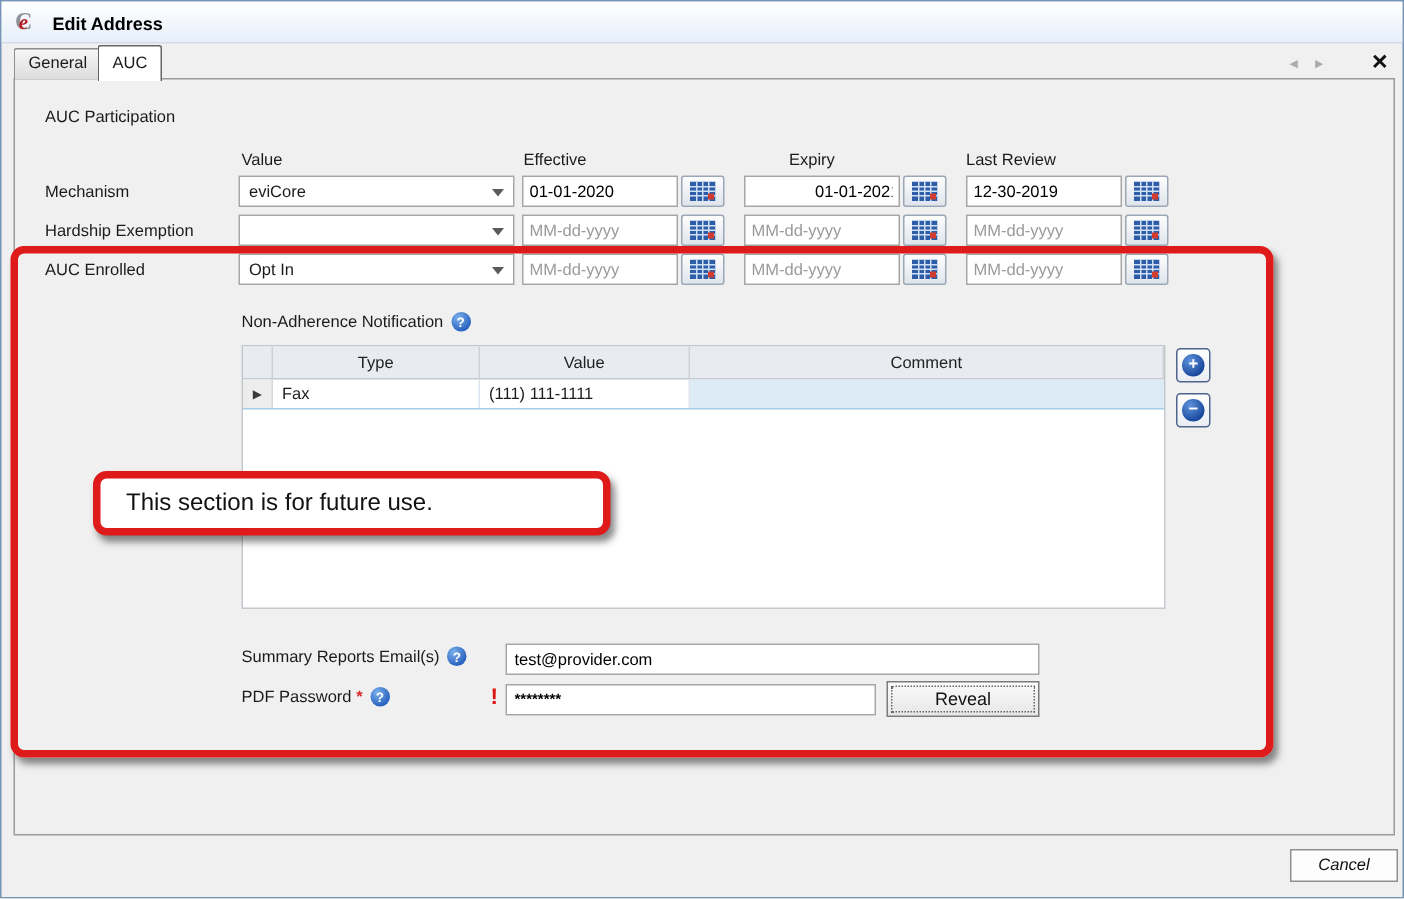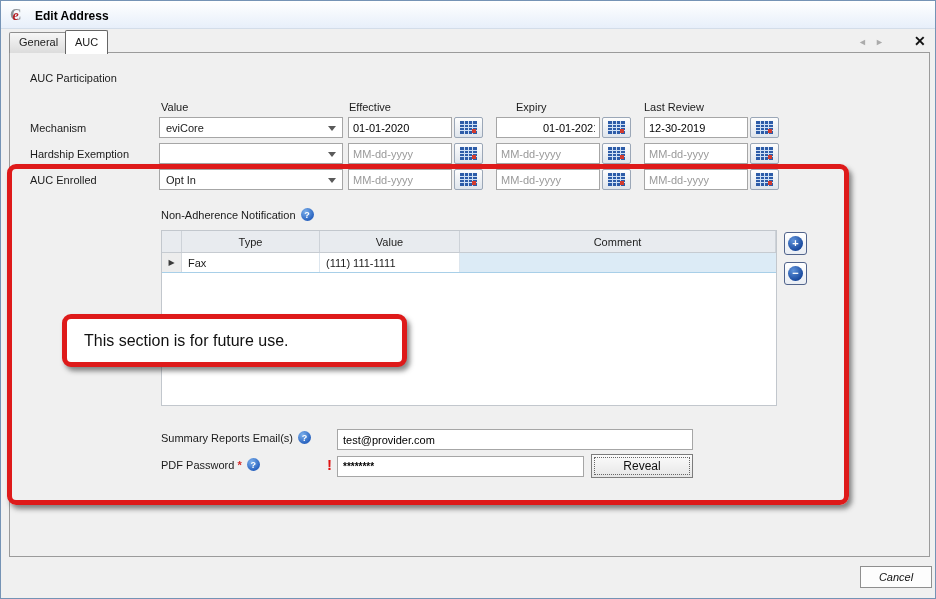--- a/index.html
+++ b/index.html
@@ -62,21 +62,21 @@
     border:1px solid #9ba7b7; border-radius:2px;
     display:flex; align-items:center; justify-content:center; cursor:pointer;
   }
 
   .redbox{
     position:absolute; border:5px solid #de1a1a; border-radius:9px;
     box-shadow:3px 4px 5px rgba(40,40,40,.55); z-index:8; pointer-events:none;
   }
   .redbox.big{ left:6px; top:163px; width:842px; height:341px; }
   .callout{
-    left:61px; top:313px; width:345px; height:53px; background:#ffffff;
+    left:61px; top:313px; width:345px; height:43px; background:#ffffff;
     display:flex; align-items:center; padding-left:17px;
     font-size:16px; color:#111; z-index:9;
   }
 
   .inline-lbl{ position:absolute; display:flex; align-items:center; gap:5px; z-index:5; }
   .info-icon{
     width:13px; height:13px; border-radius:50%;
     background:radial-gradient(circle at 35% 30%, #7cb0ec, #2a64c0 70%);
     color:#fff; font:700 9px "Liberation Sans",sans-serif;
     display:inline-flex; align-items:center; justify-content:center;
@@ -148,21 +148,21 @@
   <span class="nav-chev" style="left:857px;">◄</span>
   <span class="nav-chev" style="left:874px;">►</span>
   <span class="close-x" style="left:913px;">✕</span>
 
   <div class="panel"></div>
 
   <div class="lbl" style="left:29px; top:66px;">AUC Participation</div>
 
   <div class="colhdr" style="left:160px; top:99px;">Value</div>
   <div class="colhdr" style="left:348px; top:99px;">Effective</div>
-  <div class="colhdr" style="left:485px; top:99px;padding-left:30px;">Expiry</div>
+  <div class="colhdr" style="left:495px; top:99px;padding-left:30px;">Expiry</div>
   <div class="colhdr" style="left:643px; top:99px;">Last Review</div>
 
   <div class="lbl" style="left:29px; top:116px;">Mechanism</div>
   <div class="dd" style="left:158px; top:116px;">
     <span>eviCore</span>
     <span class="dd-arrow"></span>
   </div>
   <input class="dateinput" style="left: 347px; top: 116px;" readonly="" value="01-01-2020">
   <span class="calbtn" style="left:453px; top:116px;">
       <svg width="17" height="13" viewBox="0 0 17 13">

